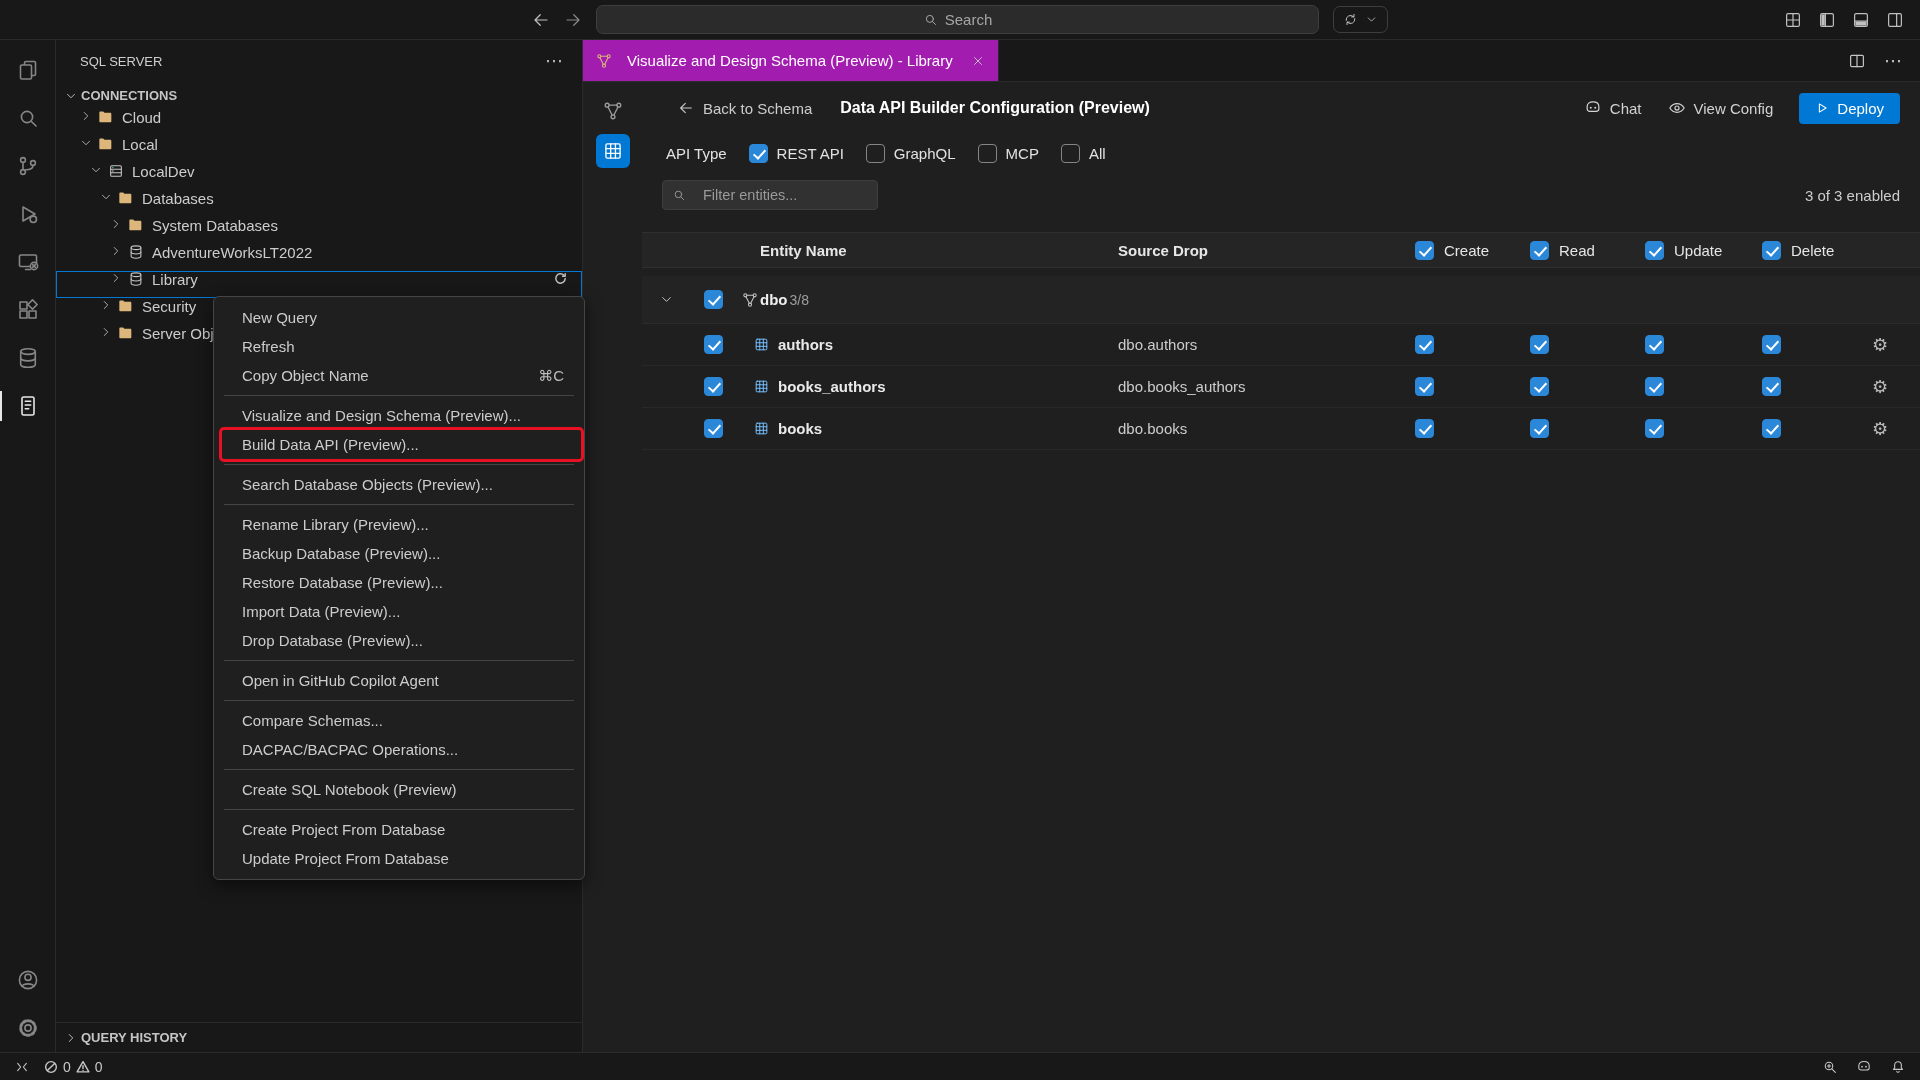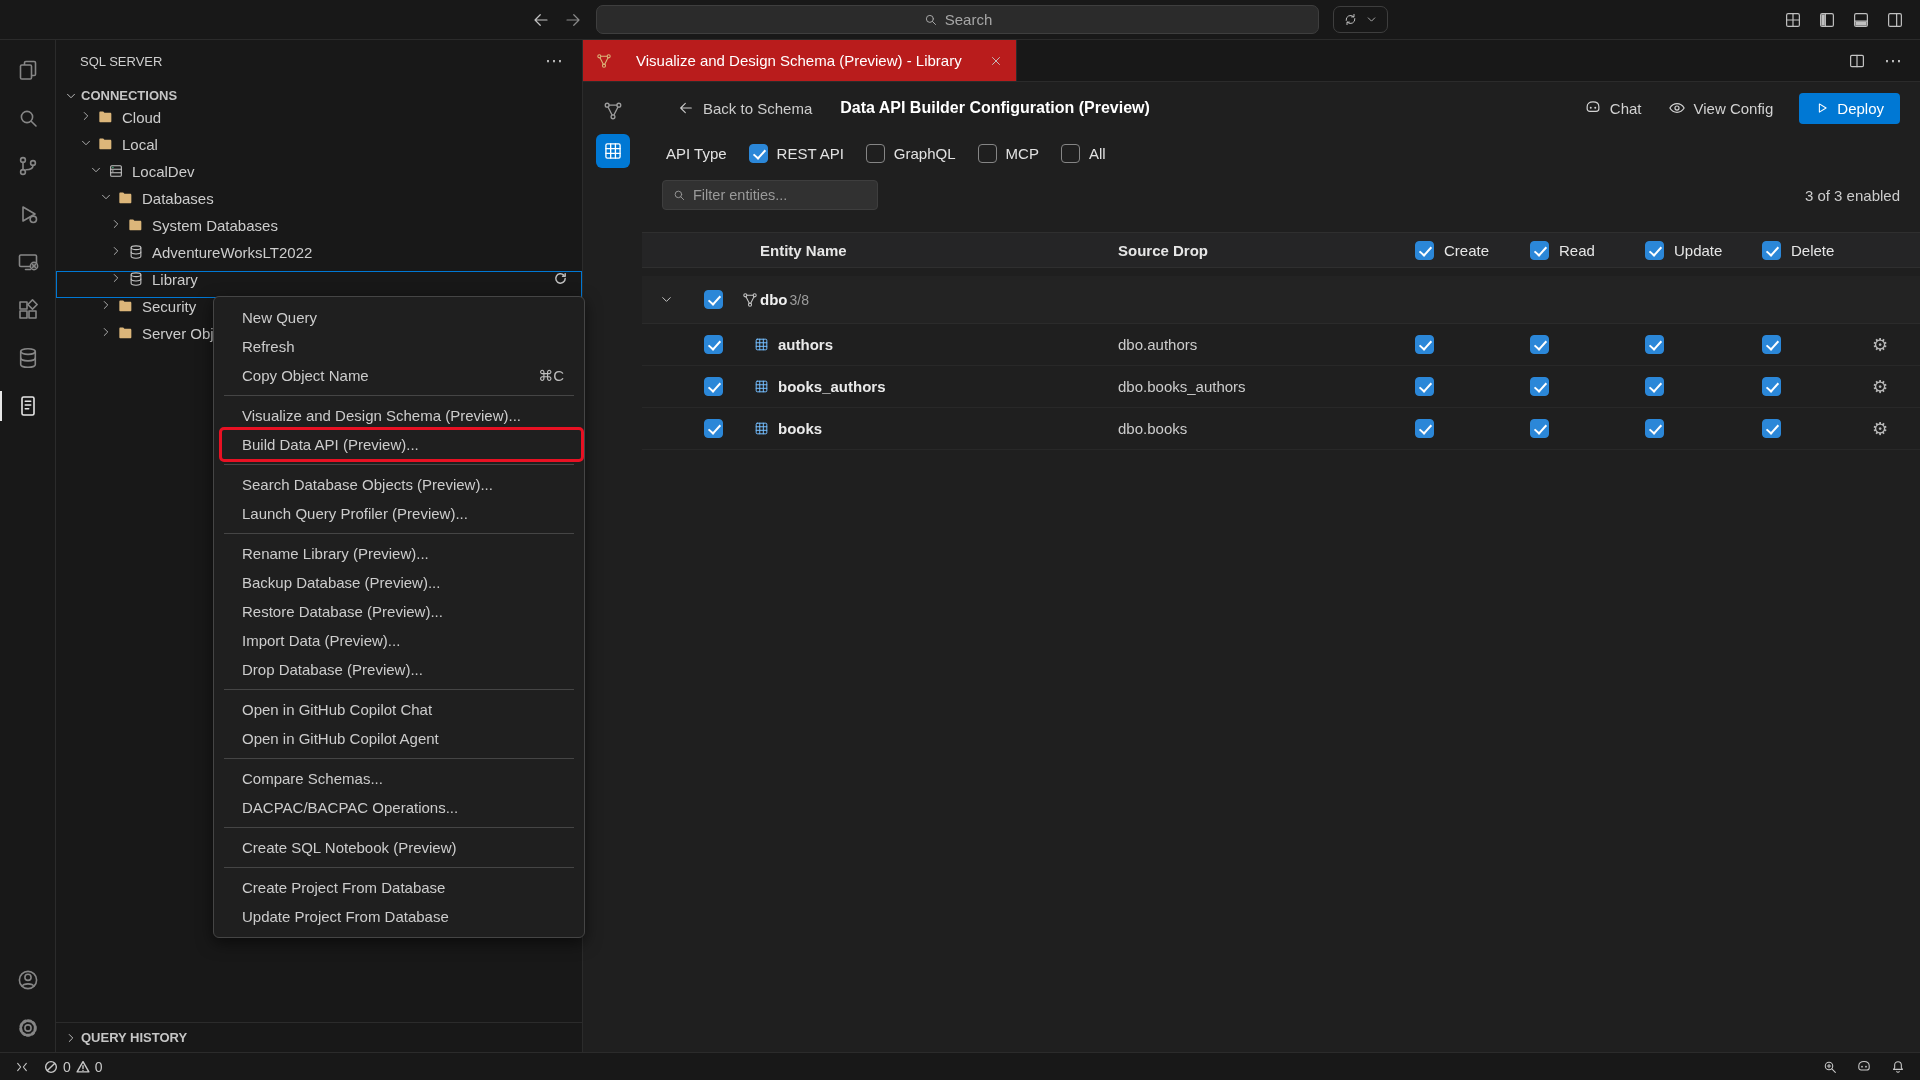--- a/index.html
+++ b/index.html
@@ -45,21 +45,21 @@
   .tree-row .chev { width:19px; display:flex; justify-content:center; color:#b5b5b5; flex:none; }
   .tree-row .t-icon { width:21px; display:flex; justify-content:center; margin-right:6px; flex:none; color:#c5c5c5; }
   .d0{padding-left:20px} .d1{padding-left:30px} .d2{padding-left:40px} .d3{padding-left:50px}
   .tree-row.selected { outline:1px solid var(--accent); outline-offset:-1px; }
   .row-refresh { margin-left:auto; margin-right:14px; color:#bdbdbd; }
   .qh-hdr { margin-top:auto; height:30px; border-top:1px solid #2b2b2b; display:flex; align-items:center; gap:3px; padding-left:8px; font-size:13px; font-weight:700; color:#c5c5c5; flex:none; }
 
   
   .editor { flex:1; display:flex; flex-direction:column; background:#1f1f1f; min-width:0; }
   .tabbar { height:42px; background:#181818; border-bottom:1px solid #2b2b2b; display:flex; align-items:stretch; flex:none; }
-  .tab { background:#b91c1c; display:flex; align-items:center; gap:24px; padding:0 13px; border-right:1px solid #2b2b2b; color:#ffffff; font-size:15px; }
+  .tab { background:#a21caf; display:flex; align-items:center; gap:15px; padding:0 13px; border-right:1px solid #2b2b2b; color:#ffffff; font-size:15px; }
   .tab-close { color:#c5c5c5; margin-left:3px; display:flex; }
   .tab-actions { margin-left:auto; display:flex; align-items:center; gap:18px; padding-right:18px; color:#c5c5c5; }
 
   .editor-body { flex:1; display:flex; min-height:0; }
   .strip { width:59px; display:flex; flex-direction:column; align-items:center; padding-top:12px; gap:6px; flex:none; }
   .strip-btn { width:34px; height:34px; border-radius:6px; display:flex; align-items:center; justify-content:center; color:#9d9d9d; }
   .strip-btn.active { background:var(--accent); color:#fff; }
 
   .content { flex:1; display:flex; flex-direction:column; min-width:0; }
   .toolbar { height:52px; display:flex; align-items:center; padding:0 20px 0 36px; gap:28px; flex:none; }
@@ -71,21 +71,21 @@
 
   .api-row { height:38px; display:flex; align-items:center; gap:22px; padding-left:24px; color:#e2e2e2; flex:none; }
   .api-opt { display:flex; align-items:center; gap:9px; }
 
   .cb { width:19px; height:19px; border:1.5px solid #858585; border-radius:4px; flex:none; position:relative; background:transparent; }
   .cb.checked { background:var(--checkbox-blue); border-color:var(--checkbox-blue); }
   .cb.checked::after { content:""; position:absolute; left:6px; top:2px; width:5px; height:10px;
     border:solid #fff; border-width:0 2px 2px 0; transform:rotate(42deg); }
 
   .filter-row { height:46px; display:flex; align-items:center; padding:0 20px; flex:none; }
-  .filter-box { width:216px; height:30px; background:#313131; border:1px solid #3e3e3e; border-radius:4px; display:flex; align-items:center; gap:7px; padding:0 9px; color:#9a9a9a; }
+  .filter-box { width:216px; height:30px; background:#313131; border:1px solid #3e3e3e; border-radius:4px; display:flex; align-items:center; gap:17px; padding:0 9px; color:#9a9a9a; }
   .filter-box input { flex:1; background:transparent; border:none; outline:none; color:#cccccc; font-size:14.5px; font-family:inherit; min-width:0; }
   .filter-box input::placeholder { color:#9a9a9a; }
   .enabled-status { margin-left:auto; color:#cccccc; }
 
   .grid-row { display:grid; grid-template-columns:48px 50px 370px 295px 115px 115px 117px 110px 1fr; align-items:center; flex:none; }
   .grid-header { height:36px; margin-top:14px; background:#252526; border-top:1px solid #2f2f2f; border-bottom:1px solid #2f2f2f; color:#e6e6e6; font-weight:600; }
   .c1 { display:flex; justify-content:center; color:#c5c5c5; }
   .c2 { display:flex; padding-left:14px; }
   .c3 { display:flex; align-items:center; min-width:0; }
   .grid-header .c3 { padding-left:20px; }
@@ -853,44 +853,38 @@
         <span>Visualize and Design Schema (Preview)...</span>
       </div>
     <div class="mi">
       <span>Build Data API (Preview)...</span>
       <span class="annot"></span>
     </div>
     <div class="msep"></div>
     <div class="mi">
         <span>Search Database Objects (Preview)...</span>
       </div>
-    <div class="mi">
-        <span>Launch Query Profiler (Preview)...</span>
-      </div>
     <div class="msep"></div>
     <div class="mi">
         <span>Rename Library (Preview)...</span>
       </div>
     <div class="mi">
         <span>Backup Database (Preview)...</span>
       </div>
     <div class="mi">
         <span>Restore Database (Preview)...</span>
       </div>
     <div class="mi">
         <span>Import Data (Preview)...</span>
       </div>
     <div class="mi">
         <span>Drop Database (Preview)...</span>
       </div>
     <div class="msep"></div>
     <div class="mi">
-        <span>Open in GitHub Copilot Chat</span>
-      </div>
-    <div class="mi">
         <span>Open in GitHub Copilot Agent</span>
       </div>
     <div class="msep"></div>
     <div class="mi">
         <span>Compare Schemas...</span>
       </div>
     <div class="mi">
         <span>DACPAC/BACPAC Operations...</span>
       </div>
     <div class="msep"></div>

